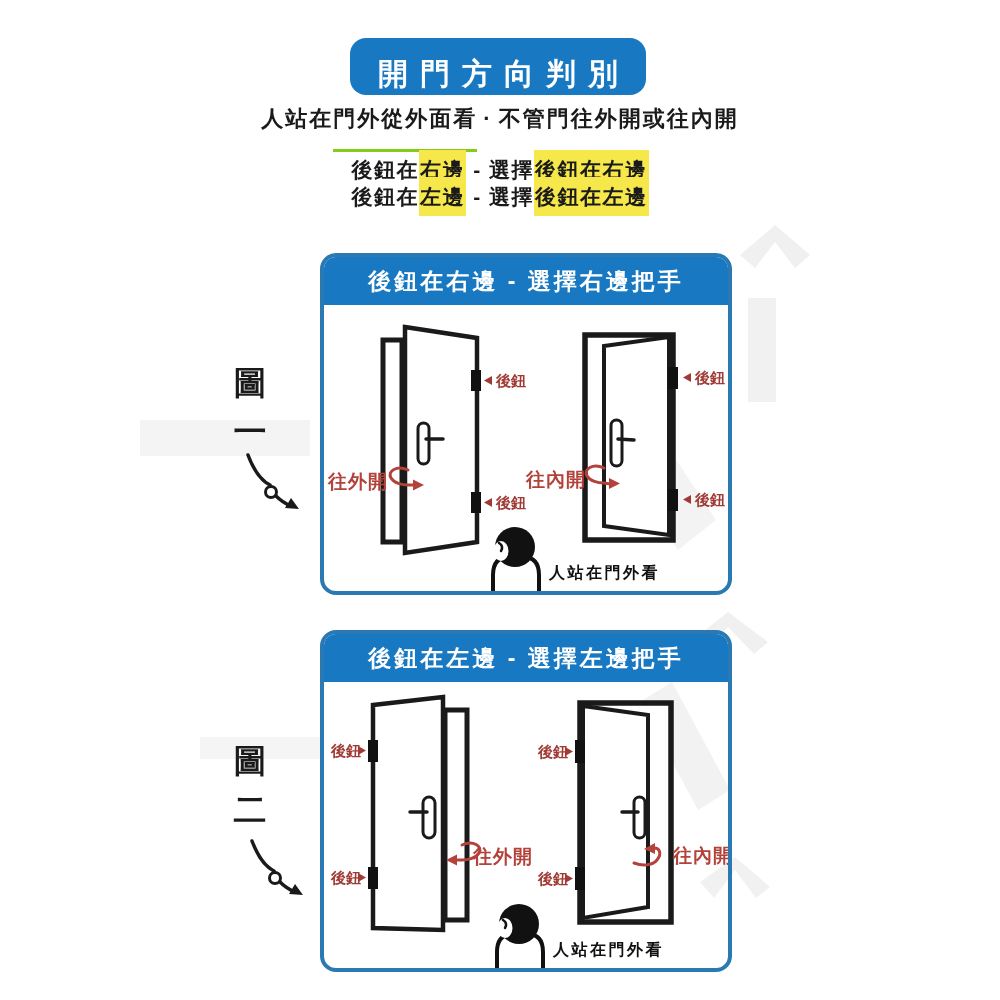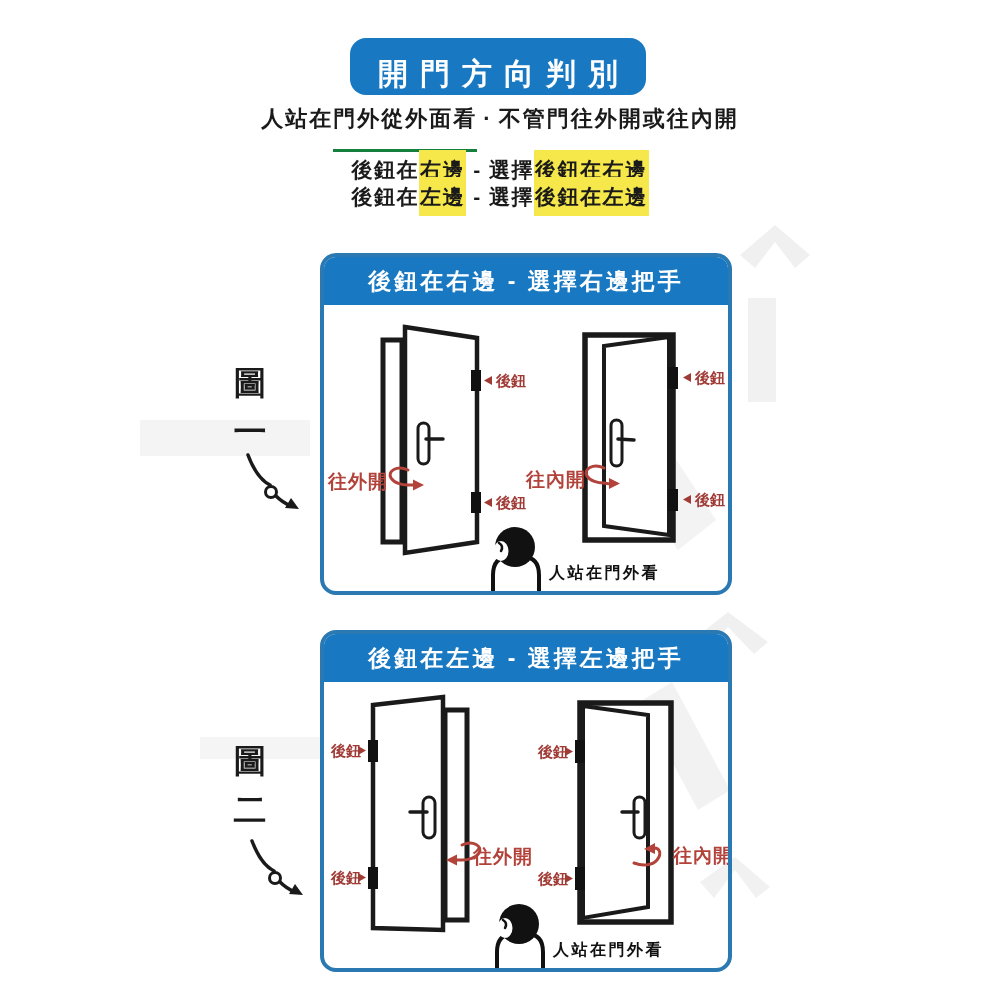--- a/index.html
+++ b/index.html
@@ -17,21 +17,21 @@
     margin-top:10px;
   }
   .banner-text{
     color:#ffffff;font-size:30px;font-weight:bold;letter-spacing:12px;text-indent:12px;
   }
   .intro{
     left:0;top:104px;width:1000px;text-align:center;
     font-size:22px;font-weight:bold;letter-spacing:2px;z-index:2;
   }
   .intro .u{
-    border-bottom:3px solid #15803d;padding-bottom:18px;text-align:right;
+    border-bottom:3px solid #84cc16;padding-bottom:18px;text-align:right;
   }
   .intro .sep{margin:0 6px;}
   .rules{
     left:0;top:156px;width:1000px;text-align:center;z-index:2;
   }
   .rule-line{
     font-size:21px;font-weight:bold;letter-spacing:1.5px;line-height:27px;
   }
   .hl{background:#f6e84b;padding:8px 1px;}
   

